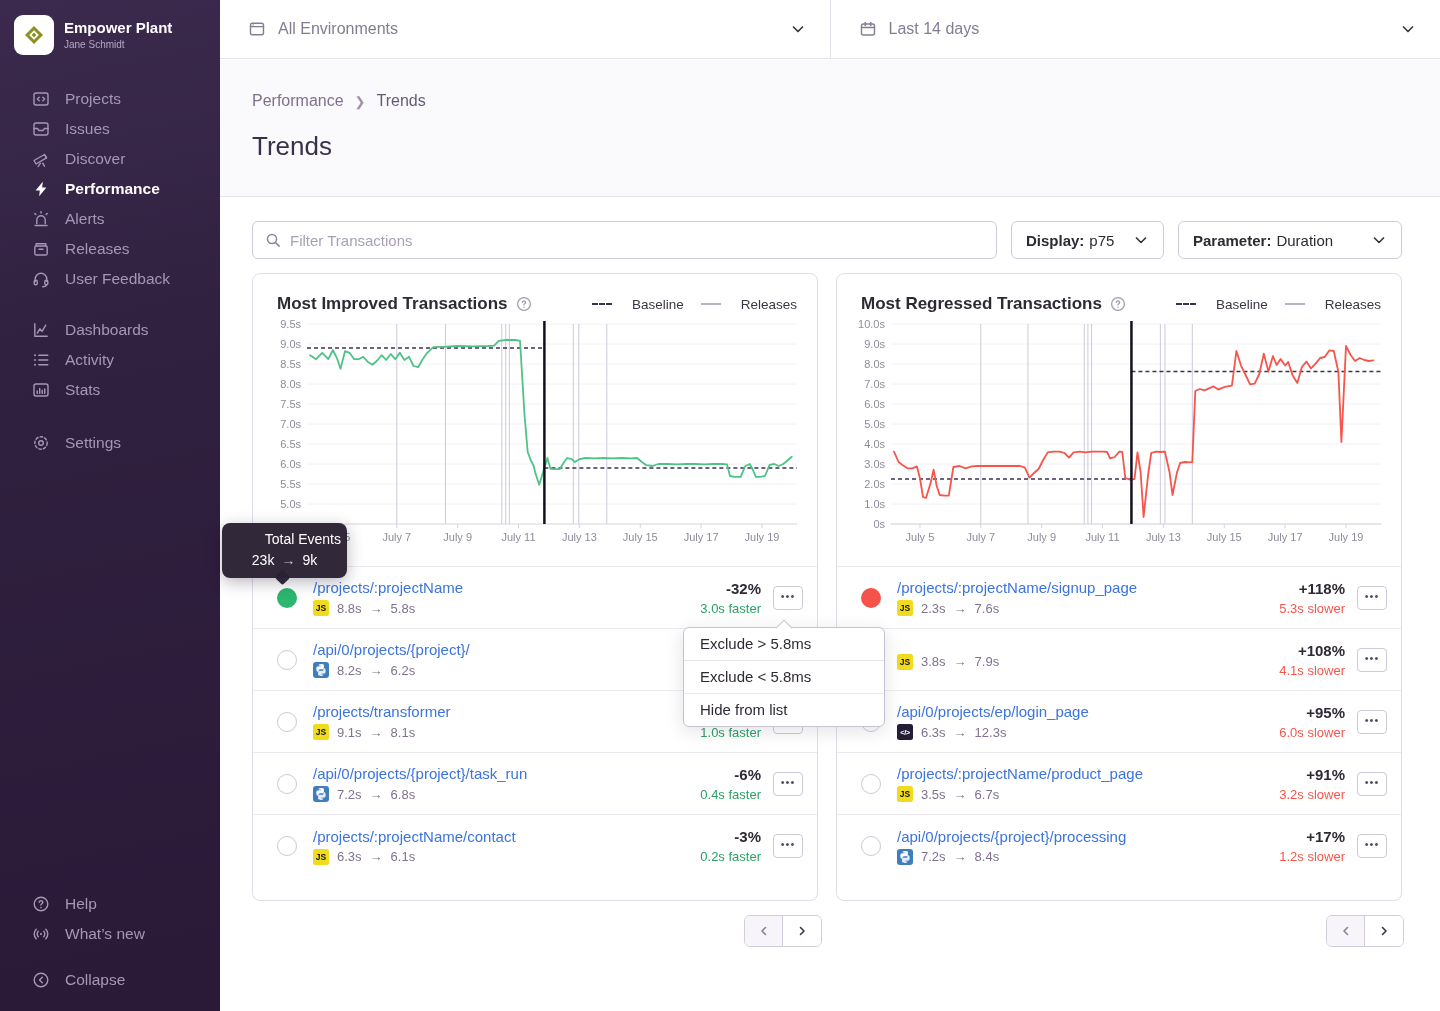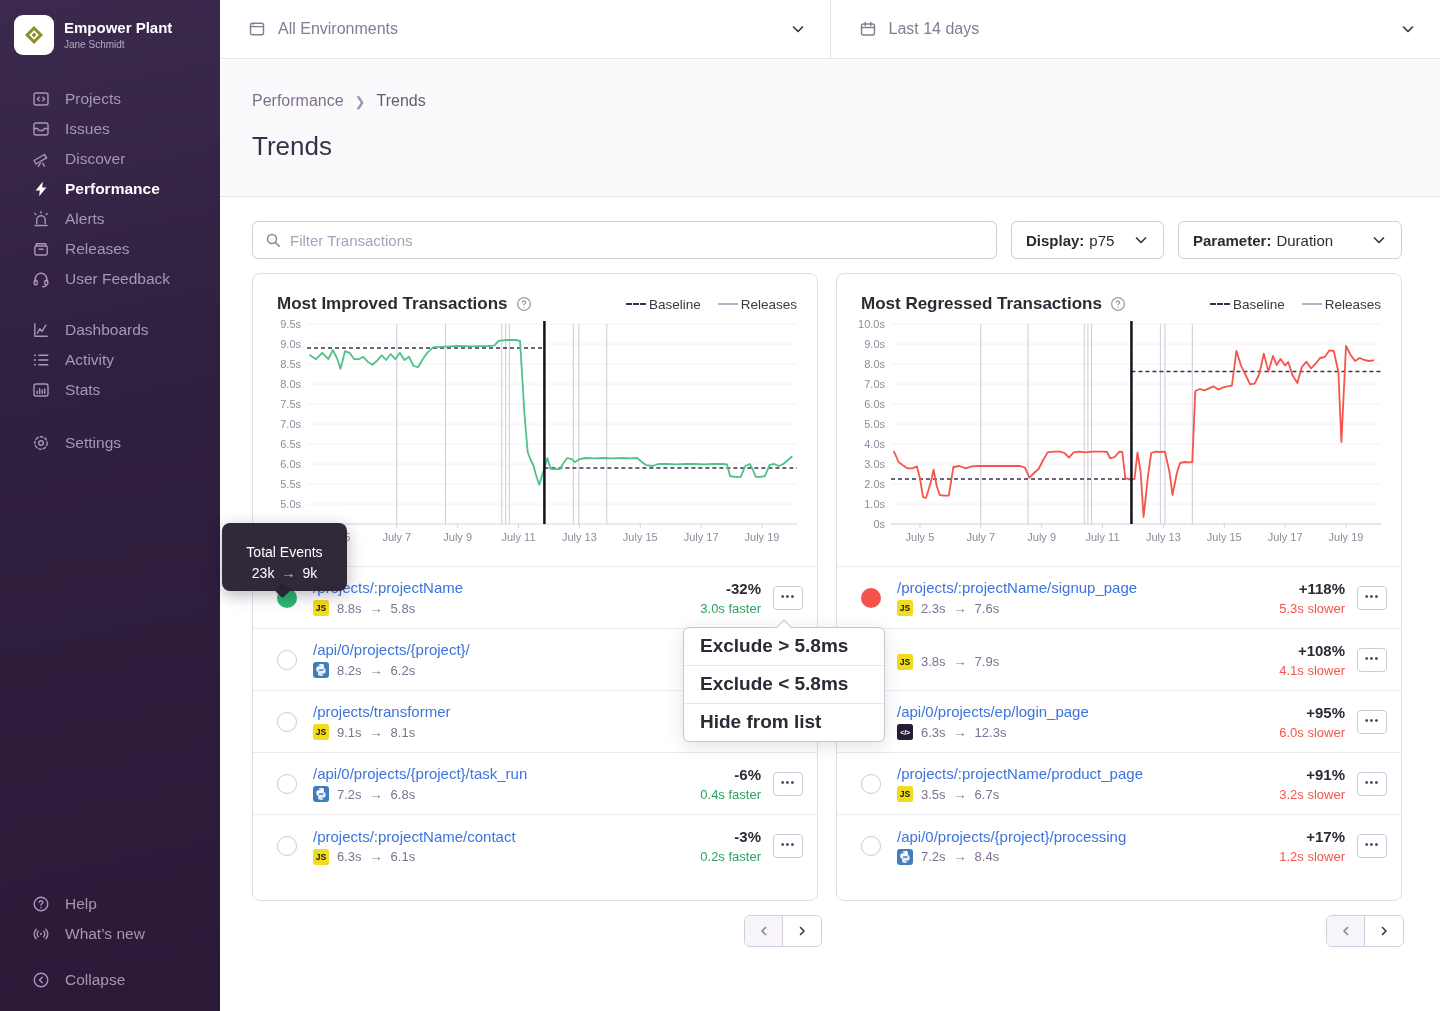--- a/index.html
+++ b/index.html
@@ -49,21 +49,21 @@
   .btn-parameter { left:1178px; width:224px; }
 
   
   .panel { position:absolute; top:273px; width:566px; height:628px; background:#fff; border:1px solid #e2dcea; border-radius:8px; }
   .panel.improved { left:252px; }
   .panel.regressed { left:836px; }
   .panel-head { display:flex; align-items:center; padding:20px 20px 0 24px; }
   .panel-title { font-size:17px; font-weight:600; color:#2f2936; display:flex; align-items:center; gap:8px; }
   .q-icon { width:16px; height:16px; display:flex; color:#a59cb2; }
   .legend { margin-left:auto; display:flex; align-items:center; gap:17px; font-size:13.5px; color:#3e3546; }
-  .legend-item { display:flex; align-items:center; gap:3px; }
+  .legend-item { display:flex; align-items:center; gap:20px; }
   .sample { width:20px; height:0; }
   .sample.dashed { border-top:2px dashed #3a3350; }
   .sample.solid { border-top:2px solid #b9b2c4; }
   .chart-wrap { margin:2px 8px 16px 12px; }
   .chart-wrap svg { display:block; }
   .rows { margin-top:4px; border-top:1px solid #eee9f1; }
   .row { height:62px; display:flex; align-items:center; padding:0 14px 0 24px; border-bottom:1px solid #eee9f1; }
   .row:last-child { border-bottom:none; }
   .radio { width:20px; height:20px; border-radius:50%; border:1.5px solid #cfc8d8; margin-right:16px; flex:none; cursor:pointer; }
   .radio.sel { border:none; }
@@ -80,30 +80,30 @@
   .panel.regressed .delta-note { color:#f5554a; }
   .dots-btn { width:30px; height:24px; border:1px solid #cfc8d8; border-radius:4px; background:#fff; color:#554b63; font-size:11px; letter-spacing:1px; display:flex; align-items:center; justify-content:center; cursor:pointer; padding-bottom:4px; }
 
   
   .pager { position:absolute; top:915px; display:flex; border:1px solid #d2ccdc; border-radius:6px; overflow:hidden; background:#fff; }
   .pager.p-left { left:744px; } .pager.p-right { left:1326px; }
   .pager button { width:38px; height:30px; border:none; background:#fff; color:#3e3546; display:flex; align-items:center; justify-content:center; cursor:pointer; }
   .pager button.prev { background:#f7f5f9; color:#8c8399; border-right:1px solid #d2ccdc; }
 
   
-  .tooltip { position:absolute; left:222px; top:523px; width:125px; background:rgba(42,33,51,.97); border-radius:8px; color:#fff; text-align:center; padding:21px 6px 10px; z-index:30; box-shadow:0 4px 16px rgba(20,10,35,.3); }
+  .tooltip { position:absolute; left:222px; top:523px; width:125px; background:rgba(42,33,51,.97); border-radius:8px; color:#fff; text-align:right; padding:8px 6px 10px; z-index:30; box-shadow:0 4px 16px rgba(20,10,35,.3); }
   .tooltip:after { content:''; position:absolute; bottom:-5px; left:55px; width:11px; height:11px; background:rgba(42,33,51,.97); transform:rotate(45deg); border-radius:2px; }
   .tooltip-title { font-size:14px; }
   .tooltip-vals { font-size:14px; margin-top:5px; display:flex; justify-content:center; gap:7px; }
   .tooltip-arrow { color:#cdc4d8; }
 
   
   .context-menu { position:absolute; left:683px; top:627px; width:202px; background:#fff; border:1px solid #c9c2d2; border-radius:6px; z-index:40; box-shadow:0 4px 18px rgba(40,30,60,.13); }
   .context-menu:before { content:''; position:absolute; top:-6px; left:94px; width:11px; height:11px; background:#fff; border-left:1px solid #c9c2d2; border-top:1px solid #c9c2d2; transform:rotate(45deg); }
-  .menu-item { padding:7px 16px 8px; font-size:19px; color:#2f2936; border-bottom:1px solid #e9e4ee; cursor:pointer;font-weight:bold; }
+  .menu-item { padding:7px 16px 8px; font-size:15px; color:#2f2936; border-bottom:1px solid #e9e4ee; cursor:pointer; }
   .menu-item:last-child { border-bottom:none; }
 </style>
 </head>
 <body>
 
 <div class="sidebar">
   <div class="org">
     <div class="org-logo">
       <svg width="24" height="24" viewBox="0 0 24 24">
         <path d="M12 3L21 12L12 21L3 12Z" fill="#8d9027"></path>

